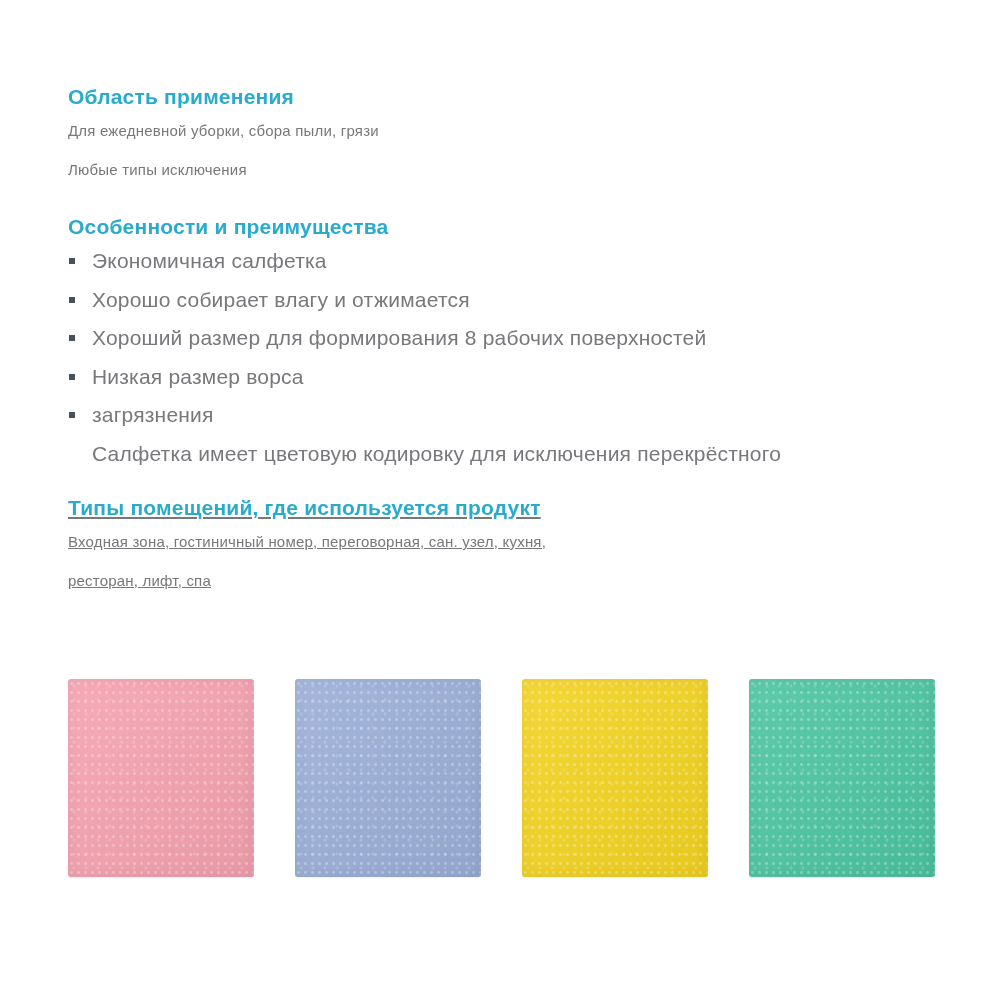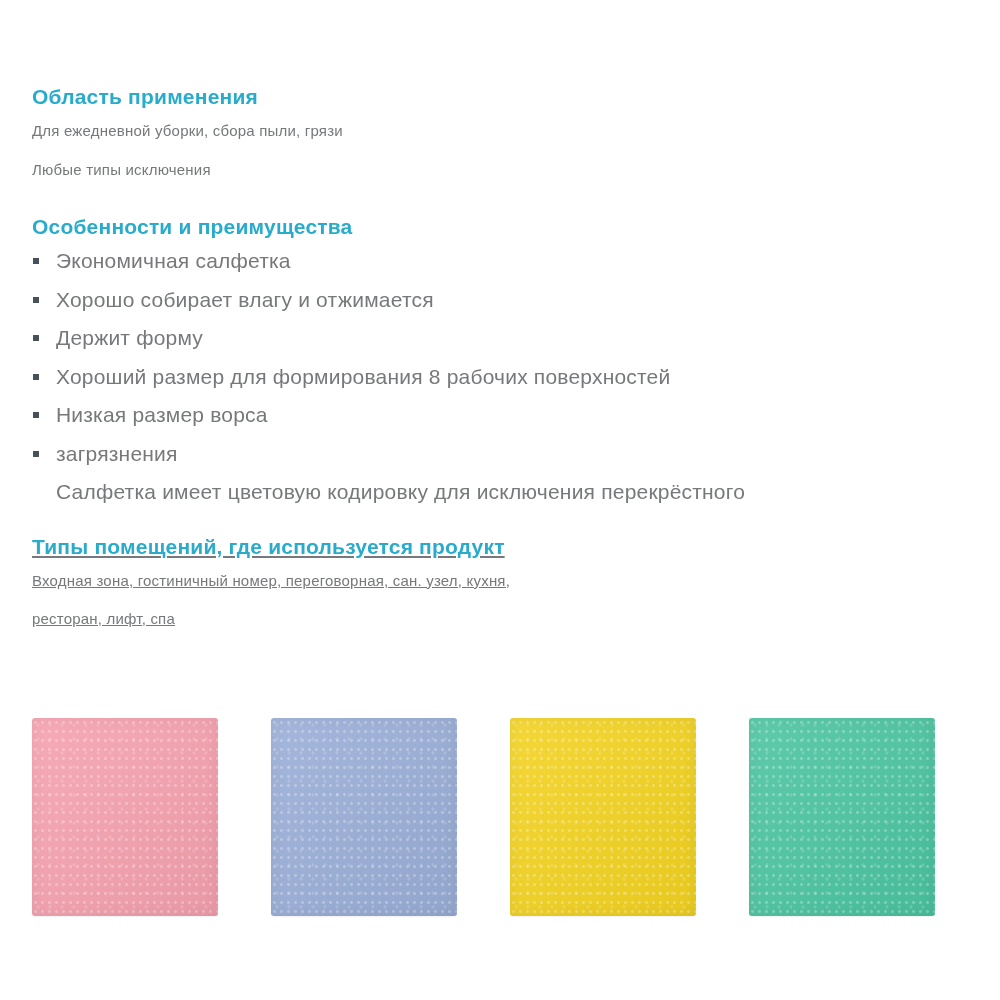--- a/index.html
+++ b/index.html
@@ -15,21 +15,21 @@
     height: 1000px;
     background: var(--background);
     font-family: "Liberation Sans", "DejaVu Sans", sans-serif;
     color: var(--text-color);
     overflow: hidden;
   }
   .page {
     position: relative;
     width: 1000px;
     height: 1000px;
-    padding: 0 65px 0 32px;
+    padding: 0 65px 0 68px;
   }
   section { margin: 0; }
   .sec-application { padding-top: 84px; }
   .sec-features   { margin-top: 25px; }
   .sec-rooms      { margin-top: 22px; text-decoration: underline; }
   h2 {
     margin: 0 0 2px 0;
     font-size: 21px;
     line-height: 26px;
     font-weight: 700;
@@ -101,24 +101,20 @@
       <li>
         <span class="bullet"></span>
         <span class="li-line">Экономичная салфетка</span>
       </li>
       <li>
         <span class="bullet"></span>
         <span class="li-line">Хорошо собирает влагу и отжимается</span>
       </li>
       <li>
         <span class="bullet"></span>
-        <span class="li-line">Держит форму</span>
-      </li>
-      <li>
-        <span class="bullet"></span>
         <span class="li-line">Хороший размер для формирования 8 рабочих поверхностей</span>
       </li>
       <li>
         <span class="bullet"></span>
         <span class="li-line">Низкая размер ворса</span>
       </li>
       <li>
         <span class="bullet"></span>
         <span class="li-line">загрязнения</span>
         <span class="li-line">Салфетка имеет цветовую кодировку для исключения перекрёстного</span>

